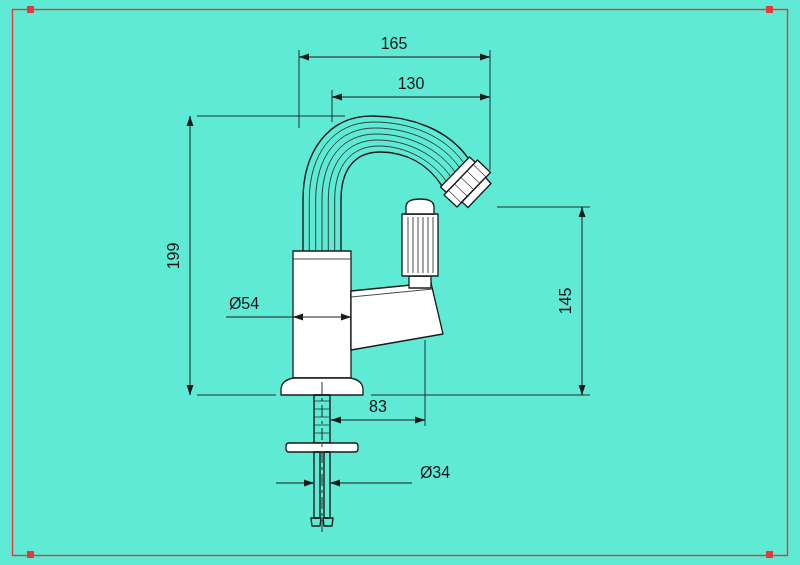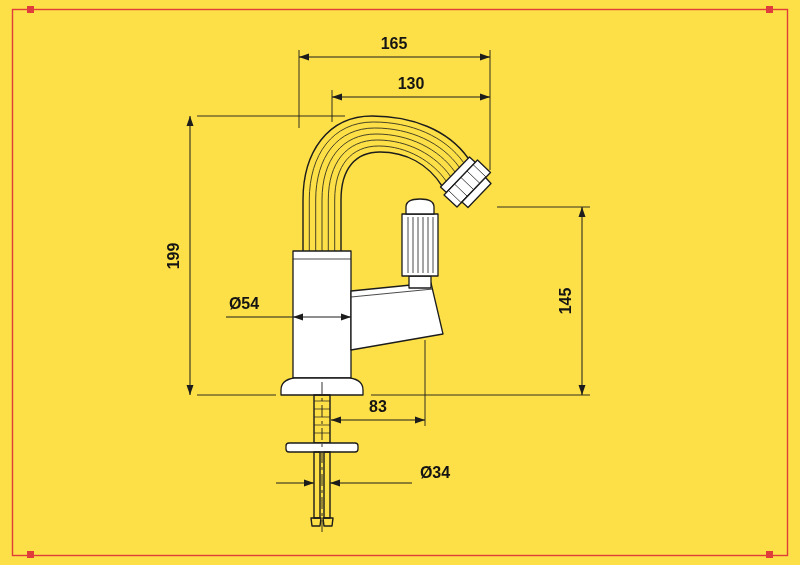--- a/index.html
+++ b/index.html
@@ -1,17 +1,17 @@
 <!DOCTYPE html>
 <html><head>
 <meta charset="utf-8">
 <style>
   html,body{margin:0;padding:0;background:#ffffff;}
-  .page{position:relative;width:800px;height:565px;background:#fde047;overflow:hidden;
-        font-family:"Liberation Sans","DejaVu Sans",sans-serif;font-weight:bold;}
+  .page{position:relative;width:800px;height:565px;background:#5eead4;overflow:hidden;
+        font-family:"Liberation Sans","DejaVu Sans",sans-serif;}
   svg{position:absolute;left:0;top:0;}
   
   .ink{fill:none;stroke-width:1.4;stroke-linejoin:round;stroke-linecap:round;}
   .ink-fill{fill:#ffffff;stroke-width:1.3;stroke-linejoin:round;}
   .rib{fill:none;stroke-width:.8;}
   .thread{fill:none;stroke-width:.7;}
   .dim{fill:none;stroke-width:1;}
   .ext{fill:none;stroke-width:.9;}
   .arrow{fill:#1c1c1c;stroke:none;}
   .centerline{fill:none;stroke-width:.9;stroke-dasharray:12 4 3 4;}

